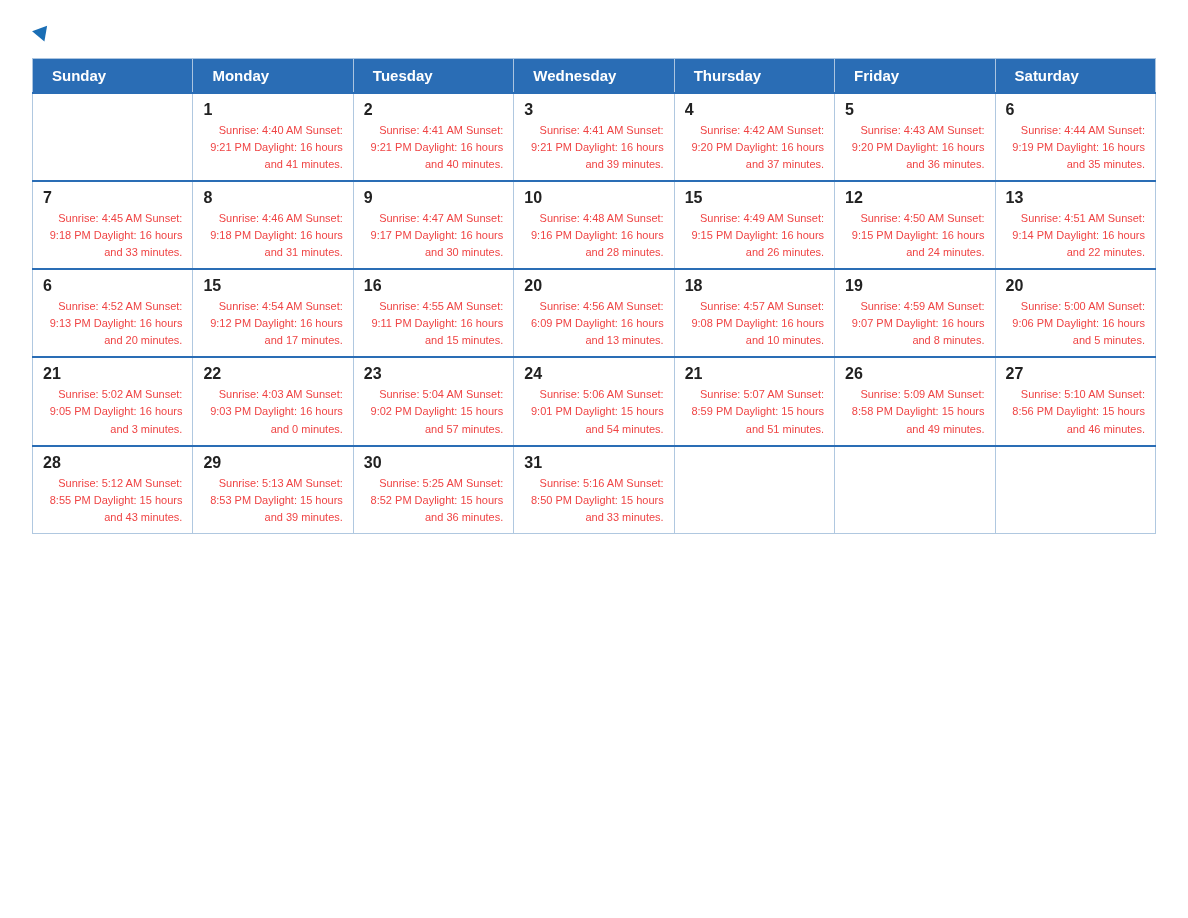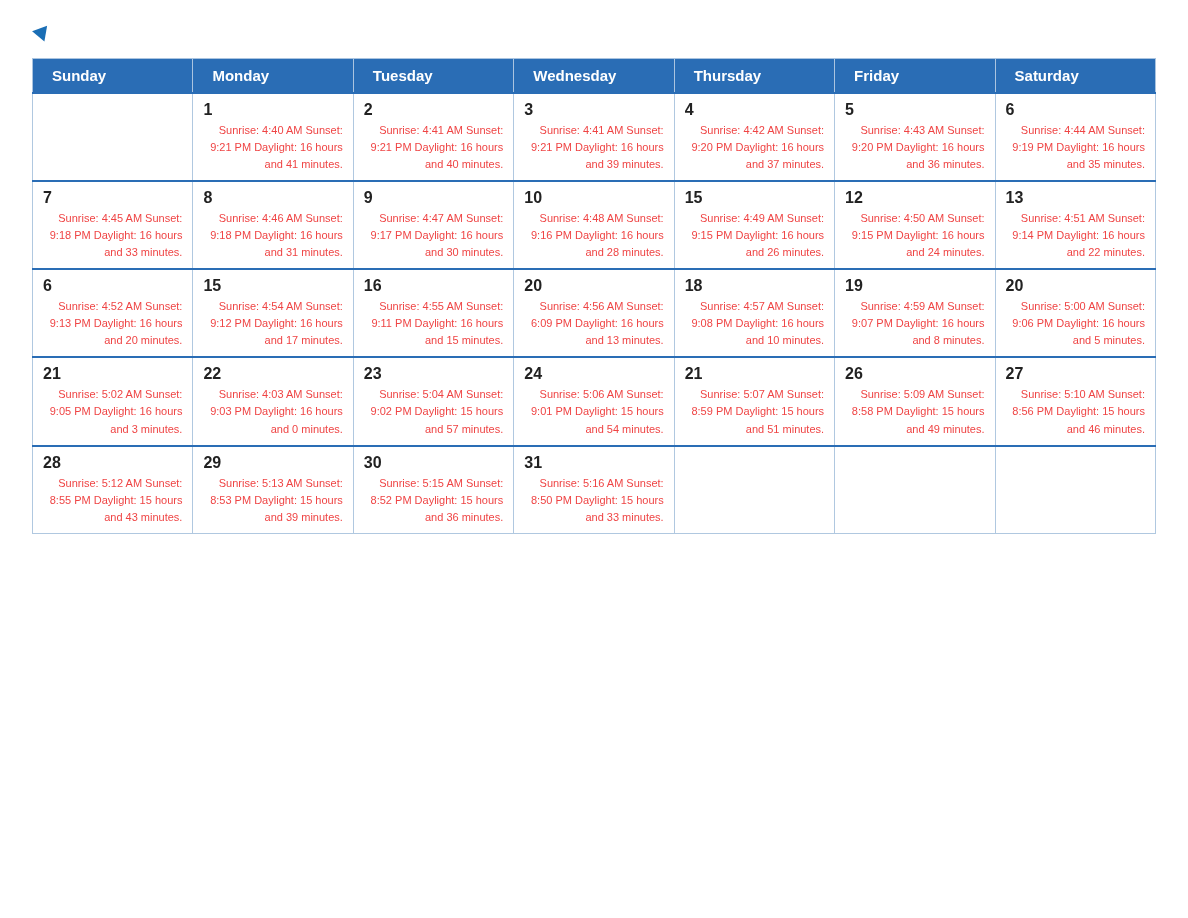--- a/index.html
+++ b/index.html
@@ -343,21 +343,21 @@
         </td>
         <td>
           <span class="day-number">29</span>
           <div class="day-info">Sunrise: 5:13 AM
 Sunset: 8:53 PM
 Daylight: 15 hours
 and 39 minutes.</div>
         </td>
         <td>
           <span class="day-number">30</span>
-          <div class="day-info">Sunrise: 5:15 AM
+          <div class="day-info">Sunrise: 5:25 AM
 Sunset: 8:52 PM
 Daylight: 15 hours
 and 36 minutes.</div>
         </td>
         <td>
           <span class="day-number">31</span>
           <div class="day-info">Sunrise: 5:16 AM
 Sunset: 8:50 PM
 Daylight: 15 hours
 and 33 minutes.</div>

